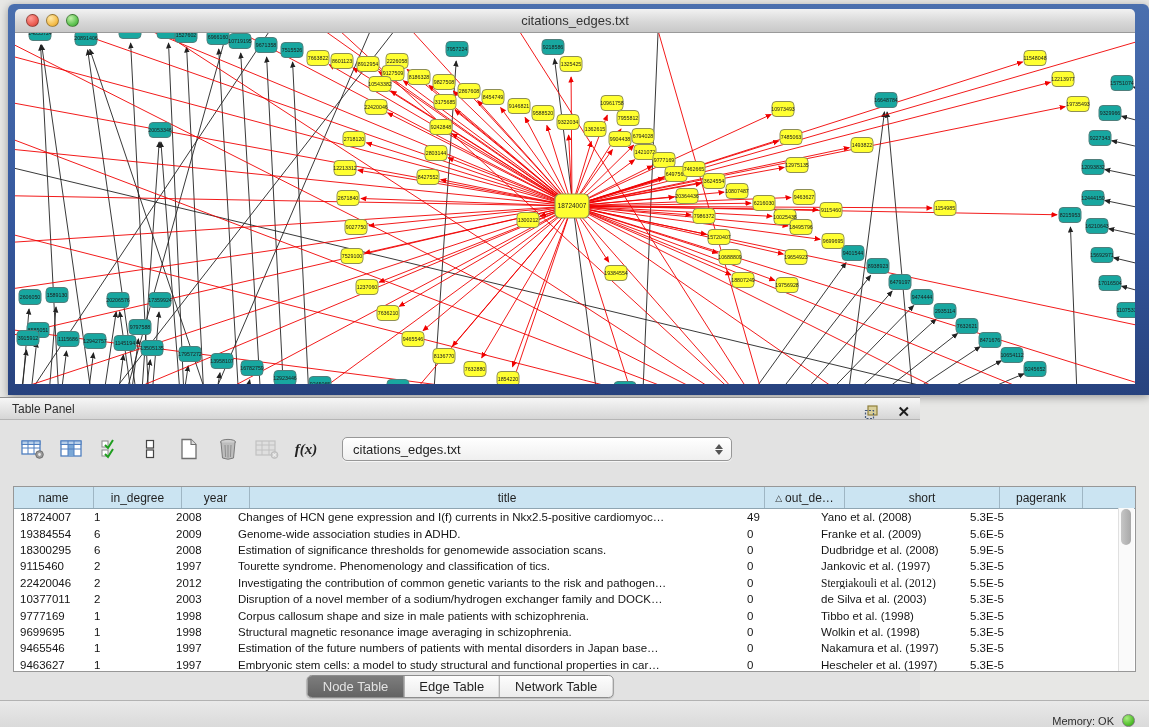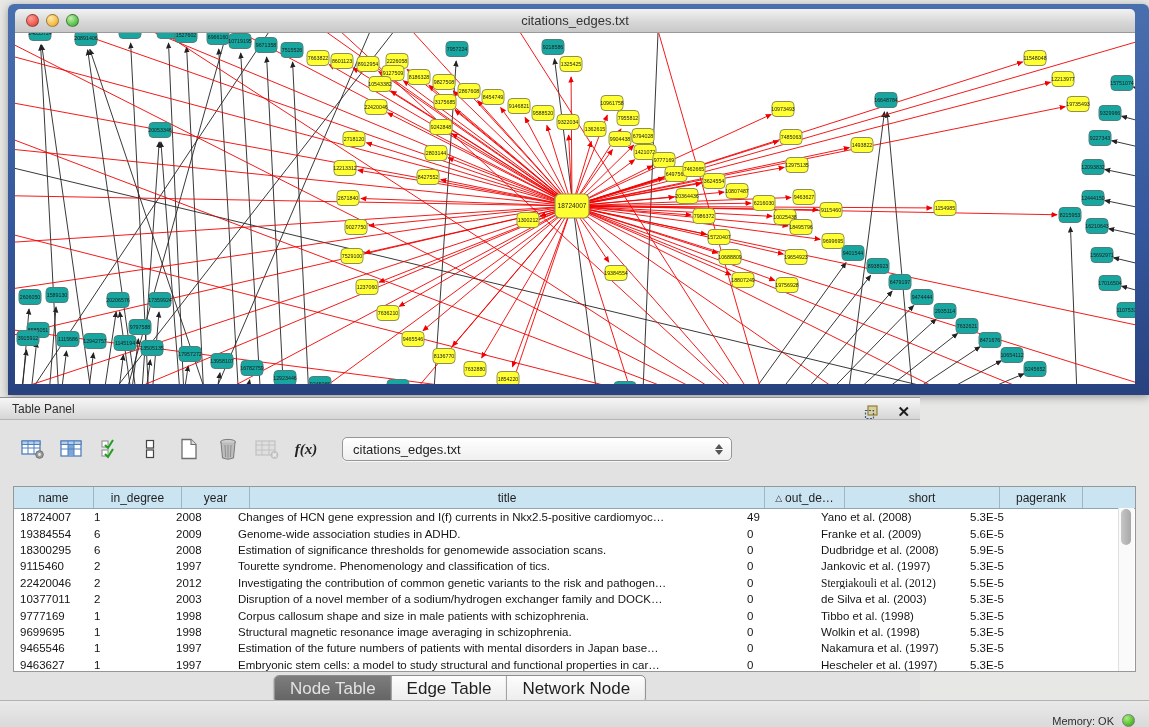--- a/index.html
+++ b/index.html
@@ -61,21 +61,21 @@
   .td{box-sizing:border-box;padding-left:6px;font-size:11.5px;color:#141414;
      overflow:hidden;white-space:nowrap;}
   .vscroll{position:absolute;right:1px;top:21px;width:15px;height:164px;
      background:#fafafa;border-left:1px solid #e0e0e0;}
   .vscroll .thumb{position:absolute;left:2px;top:1px;width:10px;height:36px;border-radius:6px;
      background:linear-gradient(90deg,#c6c6c6,#a8a8a8);}
 
   .tabs{position:absolute;left:50%;top:277px;transform:translateX(-50%);display:flex;
     border:1px solid #8d8d8d;border-radius:5px;overflow:hidden;
     background:linear-gradient(180deg,#fdfdfd,#ececec);box-shadow:0 1px 1px rgba(0,0,0,.15);}
-  .tab{padding:3px 15px;font-size:17px;color:#1f1f1f;border-right:1px solid #9c9c9c;white-space:nowrap;}
+  .tab{padding:3px 15px;font-size:13px;color:#1f1f1f;border-right:1px solid #9c9c9c;white-space:nowrap;}
   .tab:last-child{border-right:none;}
   .tab.active{background:linear-gradient(180deg,#7d7d7d,#636363);color:#e3e3e3;}
 
   
   .status-bar{position:absolute;left:0;bottom:0;width:1149px;height:27px;
     background:linear-gradient(180deg,#e9e9e9,#dadada);border-top:1px solid #b2b2b2;
     box-sizing:border-box;display:flex;align-items:flex-end;justify-content:flex-end;
     padding-right:14px;gap:8px;}
   .mem-label{font-size:11px;color:#2d2d2d;}
   .mem-dot{width:13px;height:13px;border-radius:50%;box-sizing:border-box;
@@ -933,21 +933,21 @@
           </div>
         </div>
       <div class="vscroll">
         <div class="thumb"></div>
       </div>
     </div>
 
     <div class="tabs">
       <div class="tab active">Node Table</div>
       <div class="tab">Edge Table</div>
-      <div class="tab">Network Node</div>
+      <div class="tab">Network Table</div>
     </div>
   </div>
 
   <div class="status-bar">
     <span class="mem-label">Memory: OK</span>
     <span class="mem-dot"></span>
   </div>
 
 </div>
 

